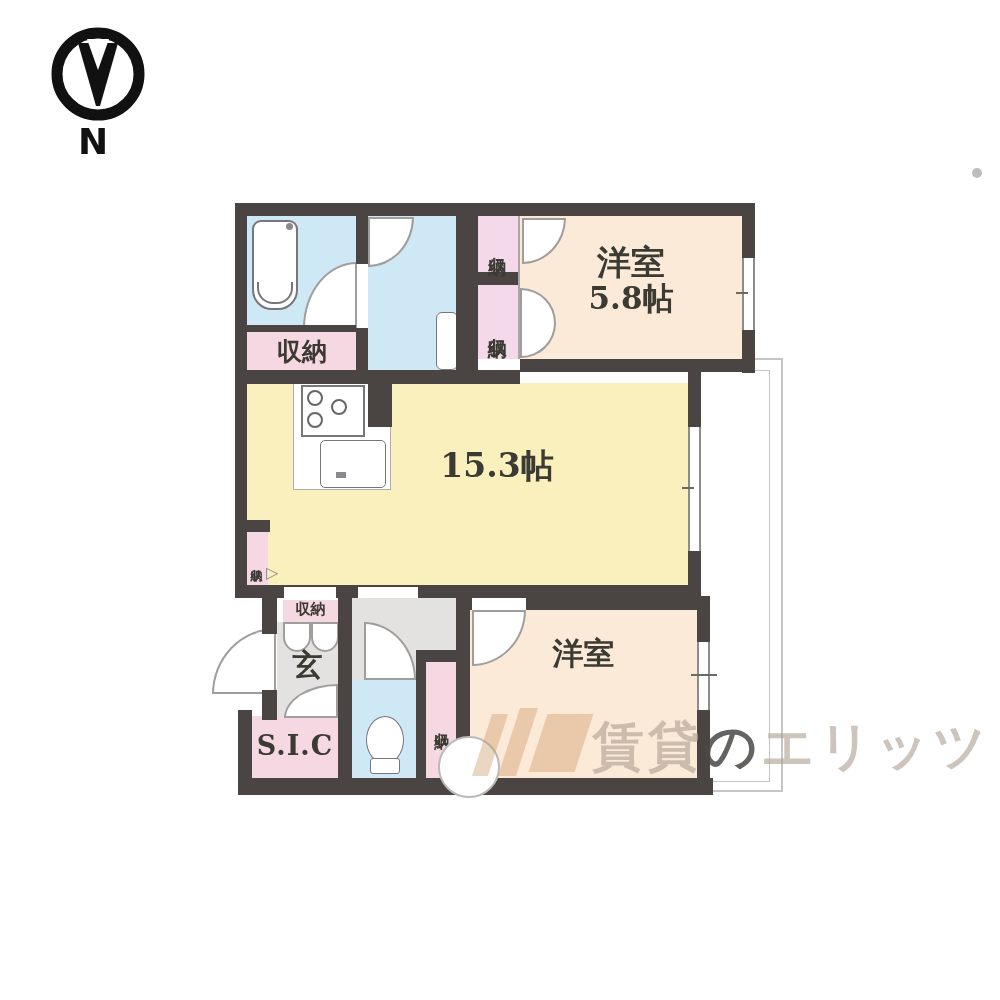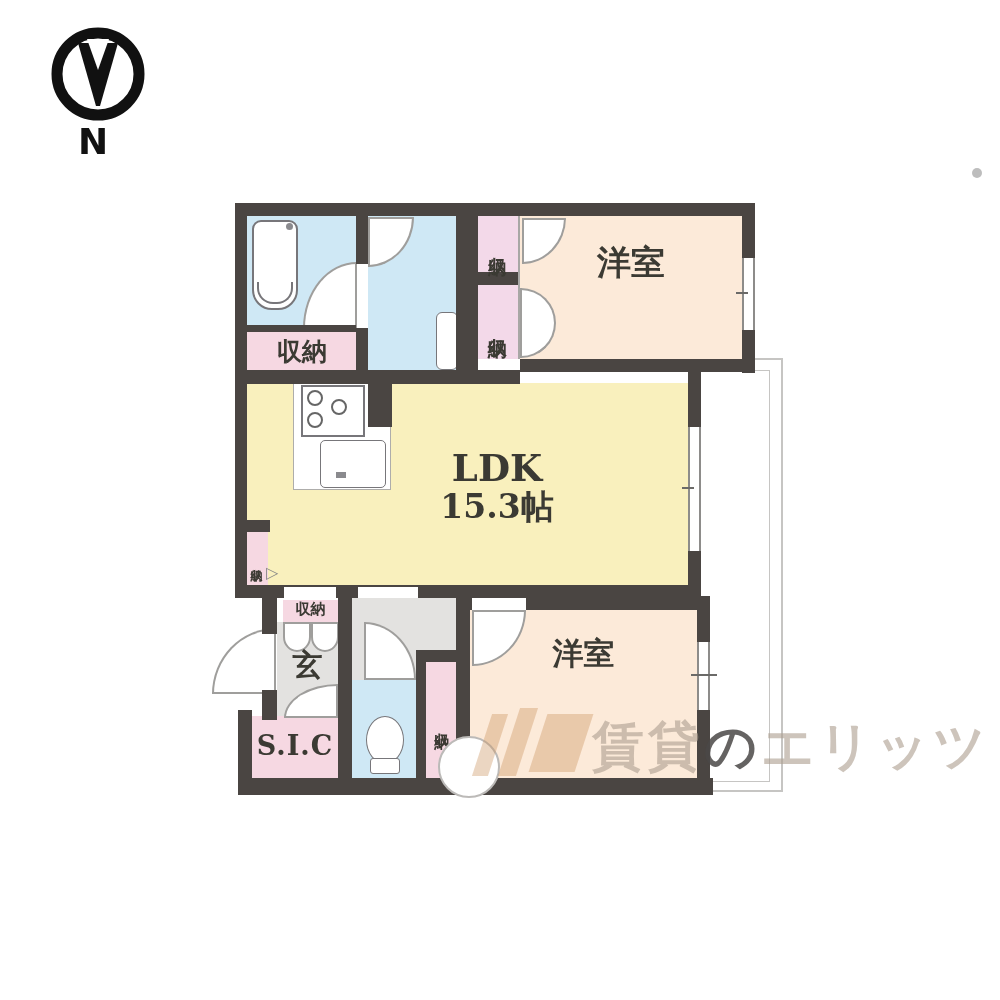--- a/index.html
+++ b/index.html
@@ -117,23 +117,23 @@
 <div class="tick" style="left:736px;top:292px;width:12px;height:2px"></div>
 <div class="win" style="left:688px;top:427px;width:13px;height:124px"></div>
 <div class="tick" style="left:682px;top:487px;width:12px;height:2px"></div>
 <div class="win" style="left:697px;top:642px;width:13px;height:68px"></div>
 <div class="tick" style="left:691px;top:674px;width:26px;height:2px"></div>
 
 <div class="lbl" style="left:266px;top:564px;font-size:16px;color:#8a8a88">▷</div>
 
 <div class="lbl" style="left:521px;top:243px;width:220px;font-weight:bold">
   <div style="font-size:34px">洋室</div>
+  <div style="font-size:31px">5.8帖</div>
 </div>
 <div class="lbl" style="left:387px;top:448px;width:220px;font-weight:bold">
-  <div style="font-size:37px">LDK</div>
   <div style="font-size:33px">15.3帖</div>
 </div>
 <div class="lbl" style="left:470px;top:636px;width:227px;font-weight:bold">
   <div style="font-size:31px">洋室</div>
 </div>
 <div class="lbl" style="left:247px;top:338px;width:110px;font-size:25px;font-weight:bold">収納</div>
 <div class="lbl v" style="left:487px;top:219px;height:52px;font-size:18px;font-weight:bold">収納</div>
 <div class="lbl v" style="left:487px;top:295px;height:60px;font-size:19px;font-weight:bold">収納</div>
 <div class="lbl v" style="left:249px;top:536px;height:48px;font-size:12px;font-weight:bold;letter-spacing:1px">収納</div>
 <div class="lbl" style="left:283px;top:601px;width:55px;font-size:15px;font-weight:bold">収納</div>

